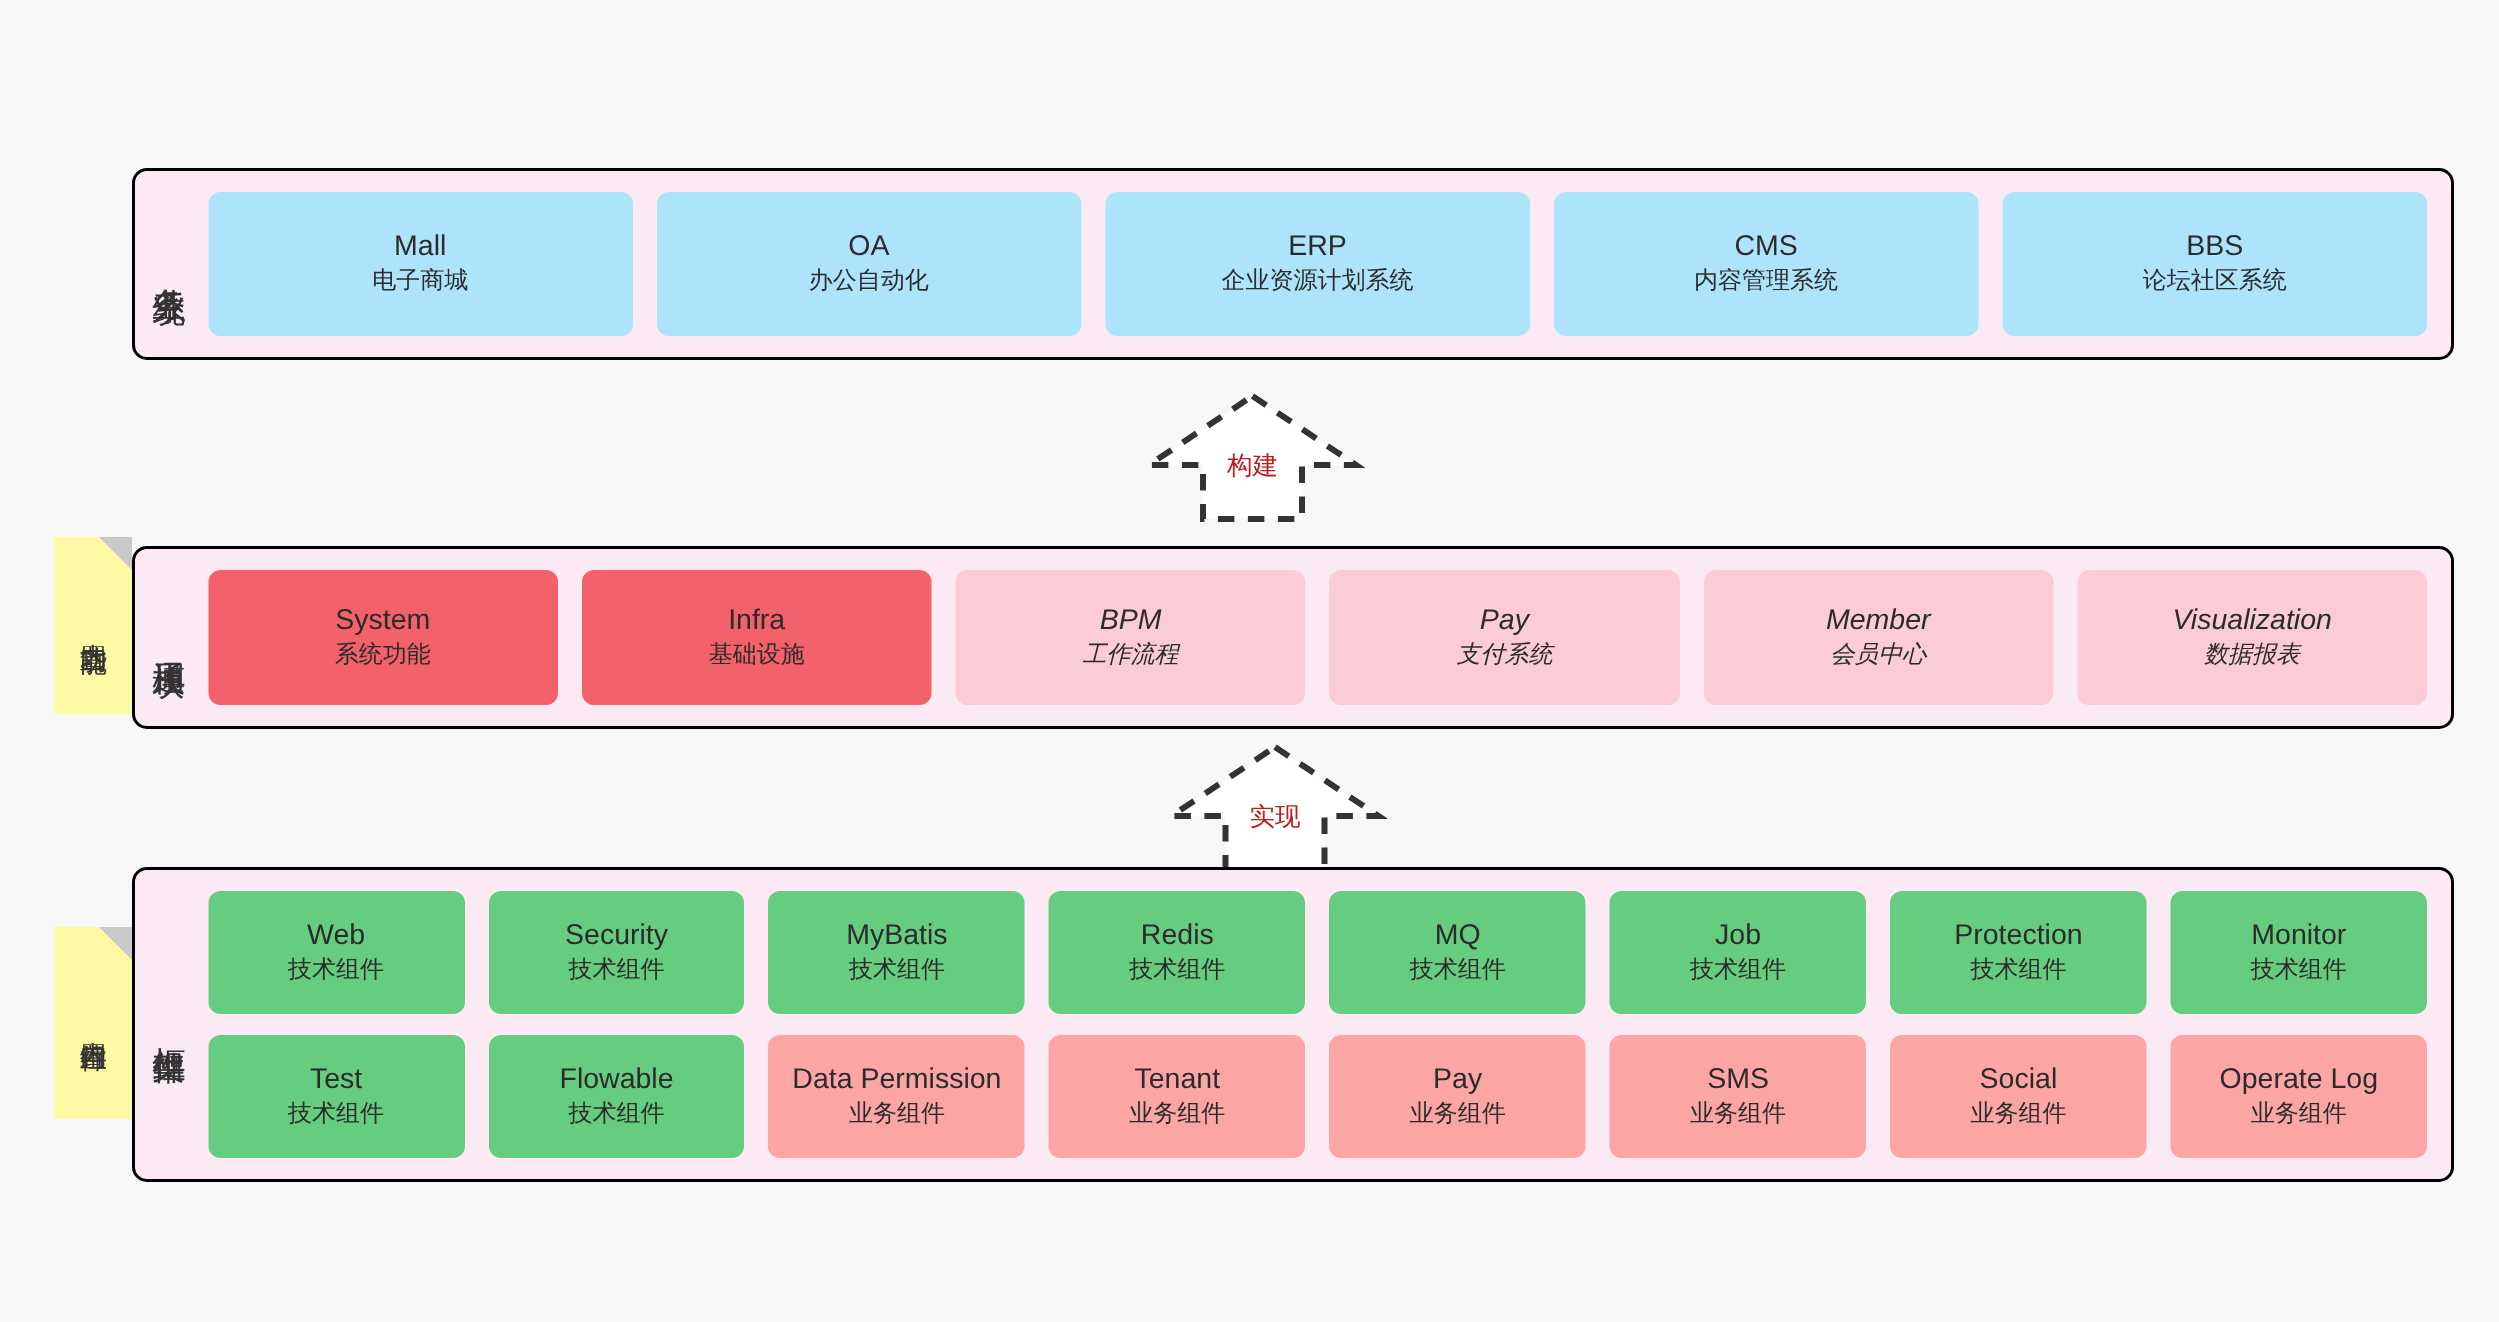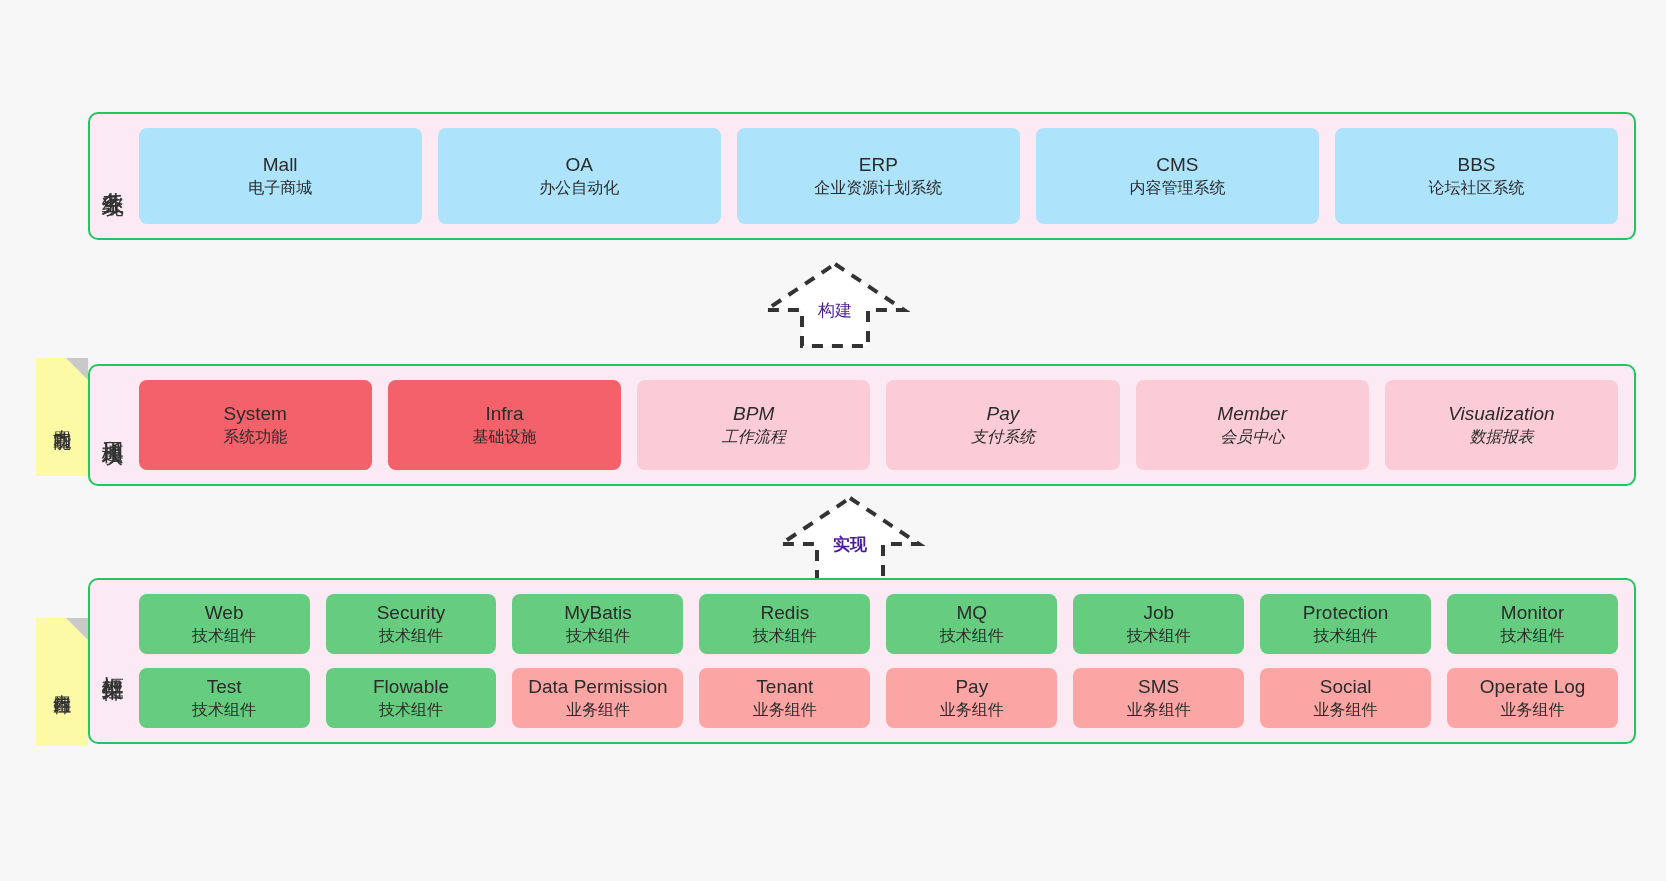--- a/index.html
+++ b/index.html
@@ -13,21 +13,21 @@
     font-family: "Liberation Sans", "DejaVu Sans", sans-serif;
     color: #333333;
     overflow: hidden;
     position: relative;
   }
 
   
   .layer {
     position: absolute;
     background: #fbeaf4;
-    border: 2px solid #22c55e;
+    border: 2px solid #000000;
     border-radius: 10px;
     box-sizing: border-box;
     display: flex;
     align-items: stretch;
   }
 
   
   .layer-title {
     writing-mode: vertical-rl;
     text-orientation: upright;
@@ -119,21 +119,21 @@
     pointer-events: none;
   }
   .arrow-wrap svg { display: block; }
   .arrow-label {
     position: absolute;
     left: 0;
     right: 0;
     bottom: 10px;
     text-align: center;
     font-size: 17px;
-    color: #4c1d95;
+    color: #b91c1c;
     user-select: none;
   }
 </style>
 </head>
 <body>
 
 <div class="layer" id="layer-business" style="left:88px; top:112px; width:1548px; height:128px;">
   <div class="layer-title">业务系统</div>
   <div class="cards">
 
@@ -212,29 +212,29 @@
       <span class="cn">数据报表</span>
     </div>
 
   </div>
 </div>
 
 <div class="arrow-wrap" style="left:775px; top:492px; width:150px; height:92px;">
   <svg width="150" height="92" viewBox="0 0 150 92" aria-hidden="true">
     <path d="M 75 6 L 144 52 L 108 52 L 108 88 L 42 88 L 42 52 L 6 52 Z" fill="#ffffff" stroke="#333333" stroke-width="4" stroke-dasharray="11 9" stroke-linejoin="miter"></path>
   </svg>
-  <div class="arrow-label" style="bottom:28px;font-weight:bold;">实现</div>
+  <div class="arrow-label" style="bottom:28px;">实现</div>
 </div>
 
 <div class="sticky" id="sticky-builtin-components" style="left:36px; top:618px; width:52px; height:128px;">
   <span class="fold"></span>
   <span class="sticky-text">内置组件</span>
 </div>
 
-<div class="layer" id="layer-framework" style="left:88px; top:578px; width:1548px; height:166px;">
+<div class="layer" id="layer-framework" style="left:88px; top:578px; width:1548px; height:210px;">
   <div class="layer-title">框架组件</div>
   <div class="cards two-rows">
 
     <div class="card-row">
       <div class="card c-green">
         <span class="en">Web</span>
         <span class="cn">技术组件</span>
       </div>
       <div class="card c-green">
         <span class="en">Security</span>

